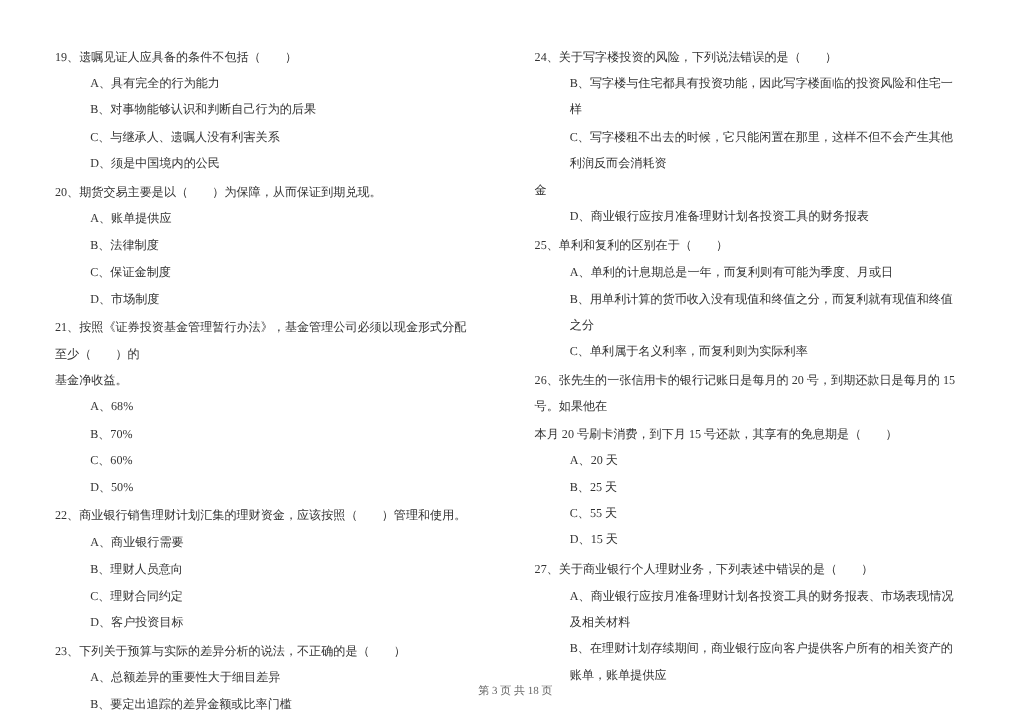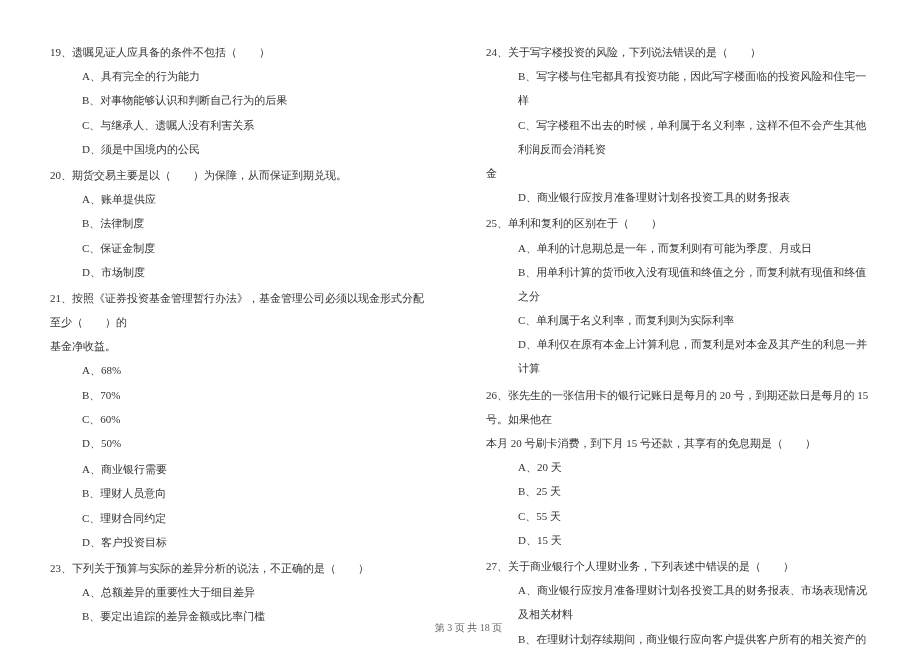--- a/index.html
+++ b/index.html
@@ -69,47 +69,47 @@
     </div>
     <div class="question">
       <div class="question-text">21、按照《证券投资基金管理暂行办法》，基金管理公司必须以现金形式分配至少（　　）的</div>
       <div class="cont">基金净收益。</div>
       <div class="option">A、68%</div>
       <div class="option">B、70%</div>
       <div class="option">C、60%</div>
       <div class="option">D、50%</div>
     </div>
     <div class="question">
+      <div class="question-text">22、商业银行销售理财计划汇集的理财资金，应该按照（　　）管理和使用。</div>
       <div class="option">A、商业银行需要</div>
       <div class="option">B、理财人员意向</div>
       <div class="option">C、理财合同约定</div>
       <div class="option">D、客户投资目标</div>
     </div>
     <div class="question">
       <div class="question-text">23、下列关于预算与实际的差异分析的说法，不正确的是（　　）</div>
       <div class="option">A、总额差异的重要性大于细目差异</div>
       <div class="option">B、要定出追踪的差异金额或比率门槛</div>
 
     </div>
   </div>
 
   <div class="column">
     <div class="question">
       <div class="question-text">24、关于写字楼投资的风险，下列说法错误的是（　　）</div>
       <div class="option">B、写字楼与住宅都具有投资功能，因此写字楼面临的投资风险和住宅一样</div>
-      <div class="option">C、写字楼租不出去的时候，单利属于名义利率，这样不但不会产生其他利润反而会消耗资</div>
+      <div class="option">C、写字楼租不出去的时候，它只能闲置在那里，这样不但不会产生其他利润反而会消耗资</div>
       <div class="cont">金</div>
       <div class="option">D、商业银行应按月准备理财计划各投资工具的财务报表</div>
     </div>
     <div class="question">
       <div class="question-text">25、单利和复利的区别在于（　　）</div>
       <div class="option">A、单利的计息期总是一年，而复利则有可能为季度、月或日</div>
       <div class="option">B、用单利计算的货币收入没有现值和终值之分，而复利就有现值和终值之分</div>
       <div class="option">C、单利属于名义利率，而复利则为实际利率</div>
-      <div class="option">D、单利仅在原有本金上计算利息，而复利是对本金及其产生的利息一并计算</div>
     </div>
     <div class="question">
       <div class="question-text">26、张先生的一张信用卡的银行记账日是每月的 20 号，到期还款日是每月的 15 号。如果他在</div>
       <div class="cont">本月 20 号刷卡消费，到下月 15 号还款，其享有的免息期是（　　）</div>
       <div class="option">A、20 天</div>
       <div class="option">B、25 天</div>
       <div class="option">C、55 天</div>
       <div class="option">D、15 天</div>
     </div>
     <div class="question">

